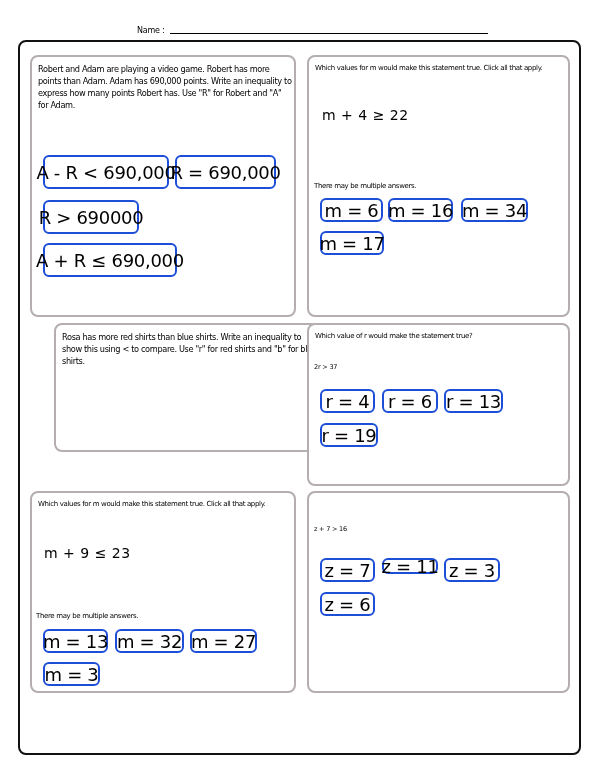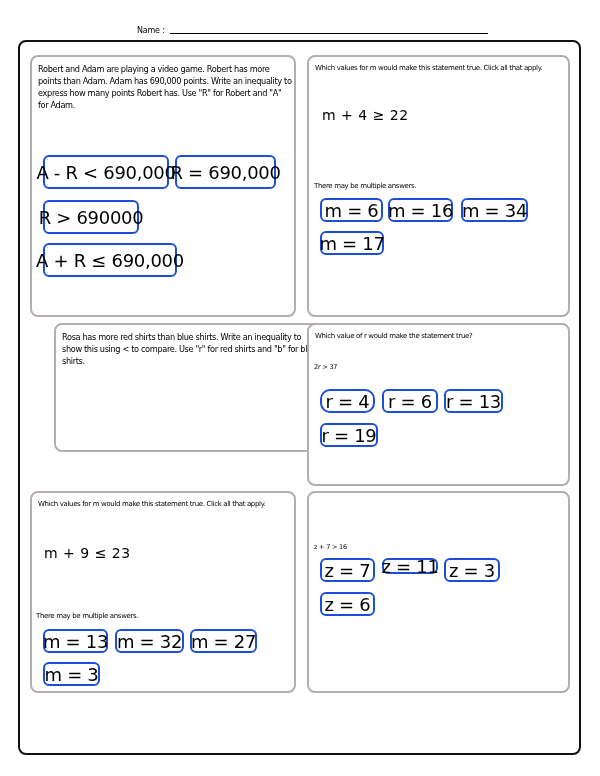--- a/index.html
+++ b/index.html
@@ -66,34 +66,34 @@
 <div class="opt" style="left:320px; top:231px; width:64px; height:24px;">m = 17</div>
 
 <div class="panel" style="left:30px; top:323px; width:266px; height:129px;margin-left:24px;">
   <div class="p-text" style="width:255px;">Rosa has more red shirts than blue shirts. Write an inequality to show this using &lt; to compare. Use "r" for red shirts and "b" for blue shirts.</div>
 </div>
 
 <div class="panel" style="left:307px; top:323px; width:263px; height:163px;">
   <div class="p-small">Which value of r would make the statement true?</div>
   <div class="expr-small" style="position:absolute; left:5px; top:38px;">2r &gt; 37</div>
 </div>
-<div class="opt" style="left:320px; top:389px; width:55px; height:24px;border-radius:10px;">r = 4</div>
+<div class="opt" style="left:320px; top:389px; width:55px; height:24px;">r = 4</div>
 <div class="opt" style="left:382px; top:389px; width:56px; height:24px;">r = 6</div>
 <div class="opt" style="left:444px; top:389px; width:59px; height:24px;">r = 13</div>
 <div class="opt" style="left:320px; top:423px; width:58px; height:24px;">r = 19</div>
 
 <div class="panel" style="left:30px; top:491px; width:266px; height:202px;">
   <div class="p-small" style="width:252px;">Which values for m would make this statement true. Click all that apply.</div>
   <div class="expr-big" style="position:absolute; left:12px; top:52px;">m + 9  ≤ 23</div>
   <div class="p-small" style="position:absolute; left:4px; top:118px;">There may be multiple answers.</div>
 </div>
 <div class="opt" style="left:43px; top:629px; width:65px; height:24px;">m = 13</div>
 <div class="opt" style="left:115px; top:629px; width:69px; height:24px;">m = 32</div>
 <div class="opt" style="left:190px; top:629px; width:67px; height:24px;">m = 27</div>
 <div class="opt" style="left:43px; top:662px; width:57px; height:24px;">m = 3</div>
 
 <div class="panel" style="left:307px; top:491px; width:263px; height:202px;">
-  <div class="expr-small" style="position:absolute; left:5px; top:50px;">z + 7 &gt; 16</div>
+  <div class="expr-small" style="position:absolute; left:5px; top:32px;">z + 7 &gt; 16</div>
 </div>
 <div class="opt" style="left:320px; top:558px; width:55px; height:24px;">z = 7</div>
 <div class="opt" style="left:382px; top:558px; width:56px; height:16px;">z = 11</div>
 <div class="opt" style="left:444px; top:558px; width:56px; height:24px;">z = 3</div>
 <div class="opt" style="left:320px; top:592px; width:55px; height:24px;">z = 6</div>
 
 </body></html>

